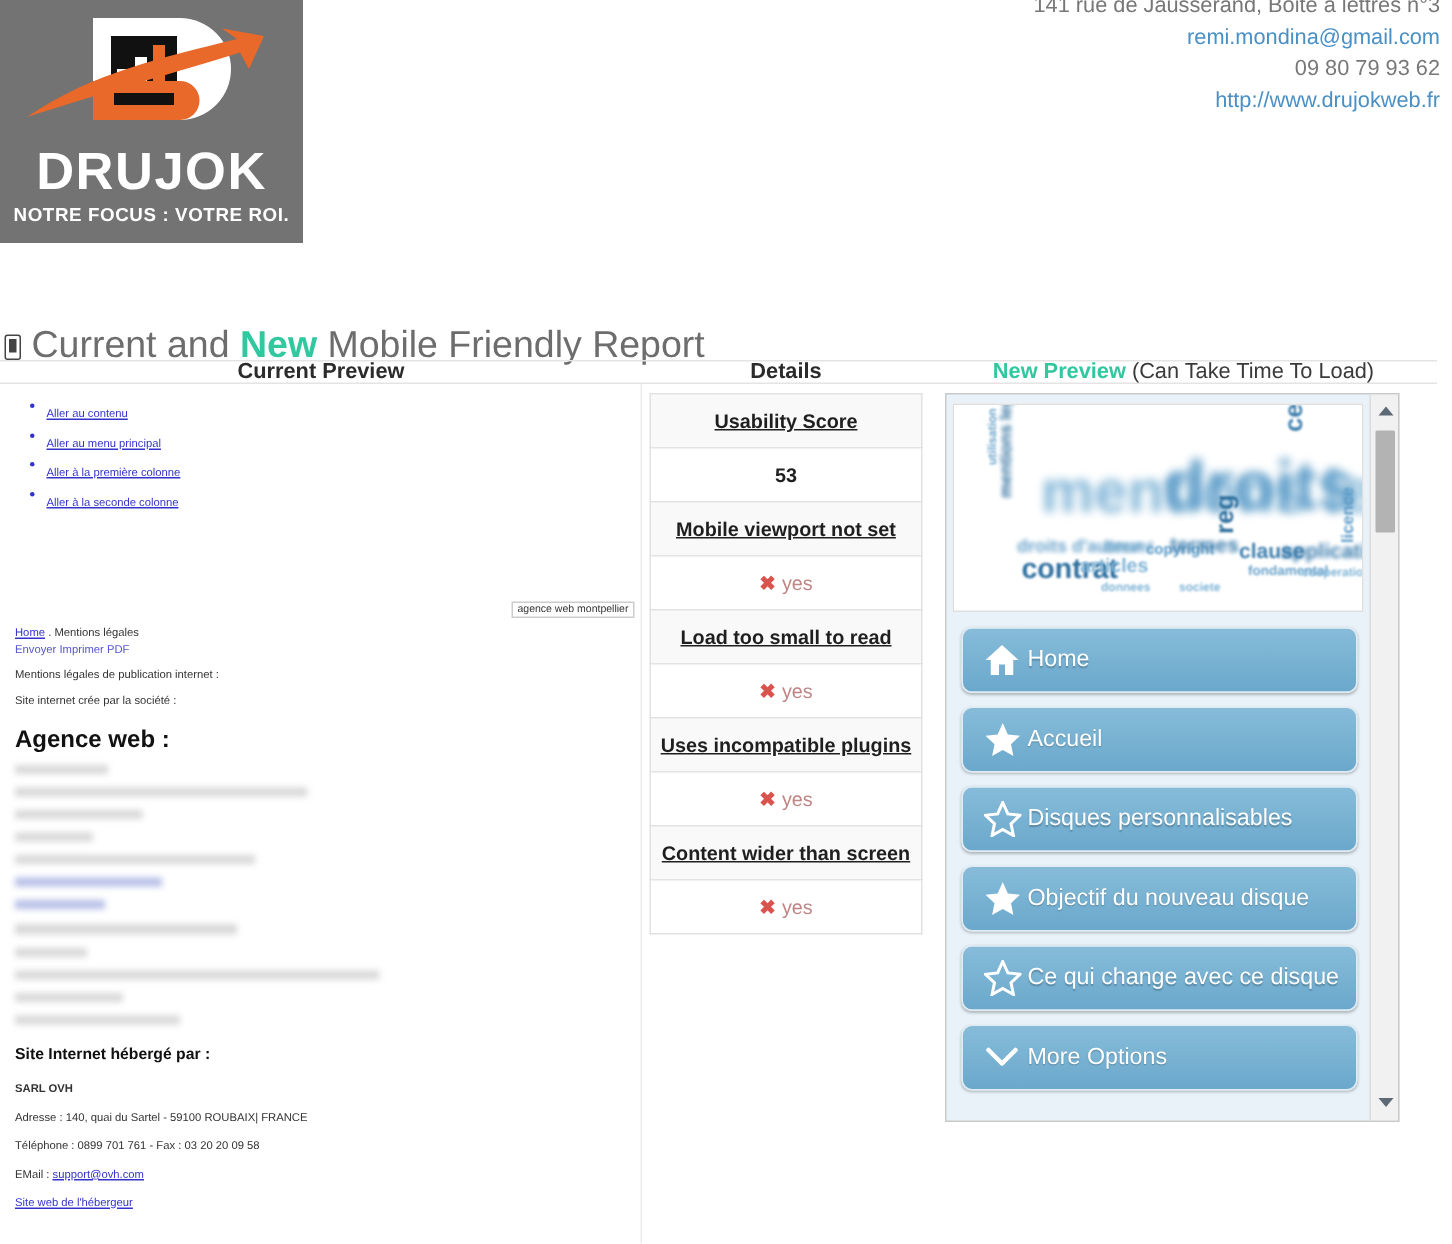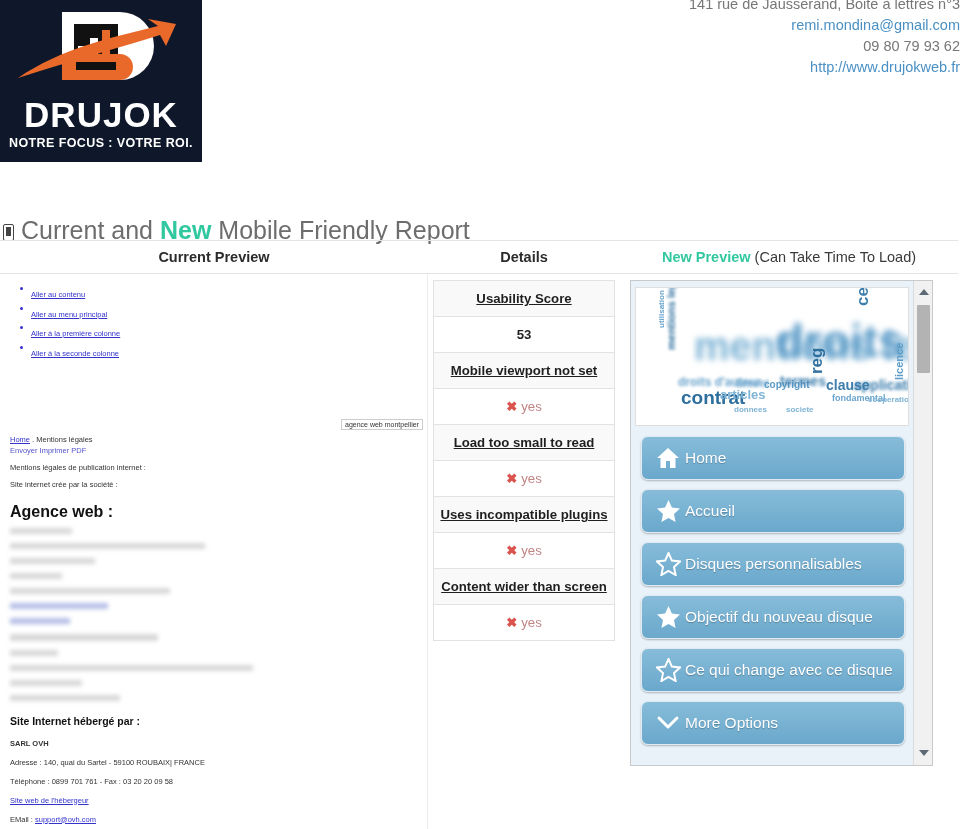--- a/index.html
+++ b/index.html
@@ -10,21 +10,21 @@
     font-family: "Liberation Sans", sans-serif;
     overflow: hidden;
     position: relative;
   }
 
   
   .header { position: relative; height: 190px; }
   .logo-box {
     position: absolute; left: 0; top: 0;
     width: 202px; height: 162px;
-    background: #0f172a;
+    background: #737373;
     overflow: hidden;
   }
   .logo-mark { position: absolute; left: 0; top: 4px; width: 202px; height: 96px; }
   .logo-word {
     position: absolute; left: 0; top: 96px; width: 202px;
     text-align: center;
     color: #ffffff;
     font-family: "Liberation Sans", sans-serif;
     font-weight: bold; font-size: 35px; letter-spacing: 1px;
     line-height: 38px;
@@ -62,21 +62,21 @@
     background: #444;
   }
   .report-title .accent { color: #31c8a0; font-weight: bold; }
 
   
   .panel { position: absolute; left: 0; top: 240px; width: 968px; }
   .thead {
     display: flex; width: 958px;
     border-top: 1px solid #e4e4e4;
     border-bottom: 1px solid #e4e4e4;
-    height: 34px; align-items: center;
+    height: 16px; align-items: center;
     font-size: 14.5px; font-weight: bold; color: #2b2b2b;
   }
   .th-current { width: 428px; text-align: center; }
   .th-details { width: 192px; text-align: center; }
   .th-new { width: 338px; text-align: center; }
   .th-new .accent { color: #31c8a0; }
   .th-new .sub { font-weight: normal; color: #3a3a3a; }
 
   .tbody { display: flex; width: 958px; }
 
@@ -274,22 +274,22 @@
           <div class="blur-line" style="width:72px;"></div>
           <div class="blur-line" style="width:110px;"></div>
         </div>
 
         <h3 class="cur-h3">Site Internet hébergé par :</h3>
 
         <div class="ovh">
           <div><b>SARL OVH</b></div>
           <div>Adresse : 140, quai du Sartel - 59100 ROUBAIX| FRANCE</div>
           <div>Téléphone : 0899 701 761 - Fax : 03 20 20 09 58</div>
+          <div><span>EMail : </span><a href="#">support@ovh.com</a></div>
           <div><a href="#">Site web de l'hébergeur</a></div>
-          <div><span>EMail : </span><a href="#">support@ovh.com</a></div>
         </div>
 
       </div>
     </div>
 
     <div class="cell-details">
       <table class="det-table">
         <tbody>
           <tr>
               <td class="det-label">Usability Score</td>

